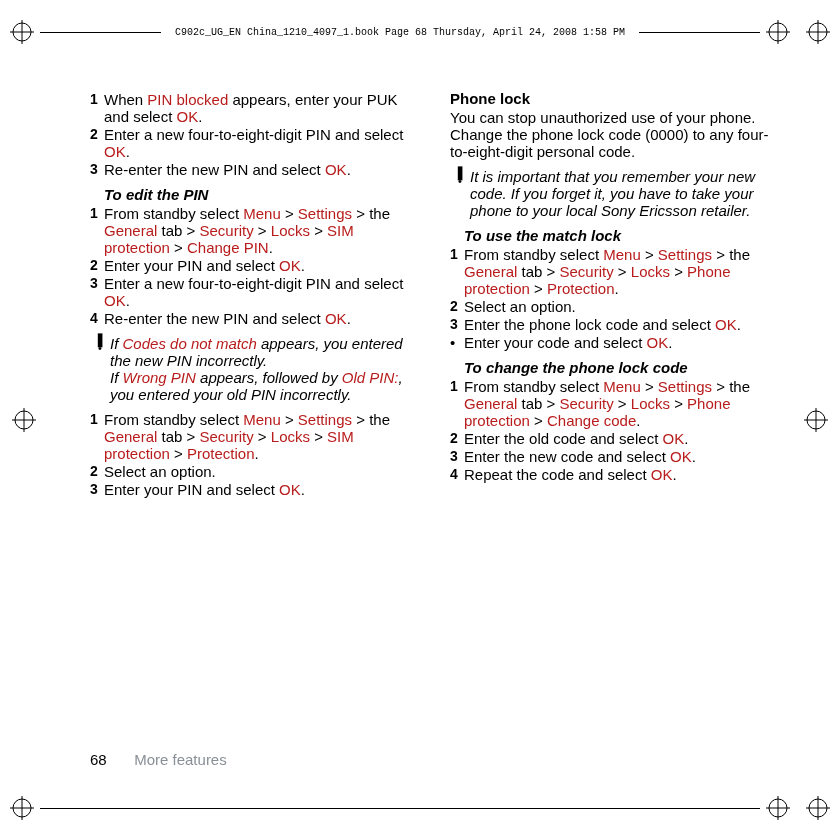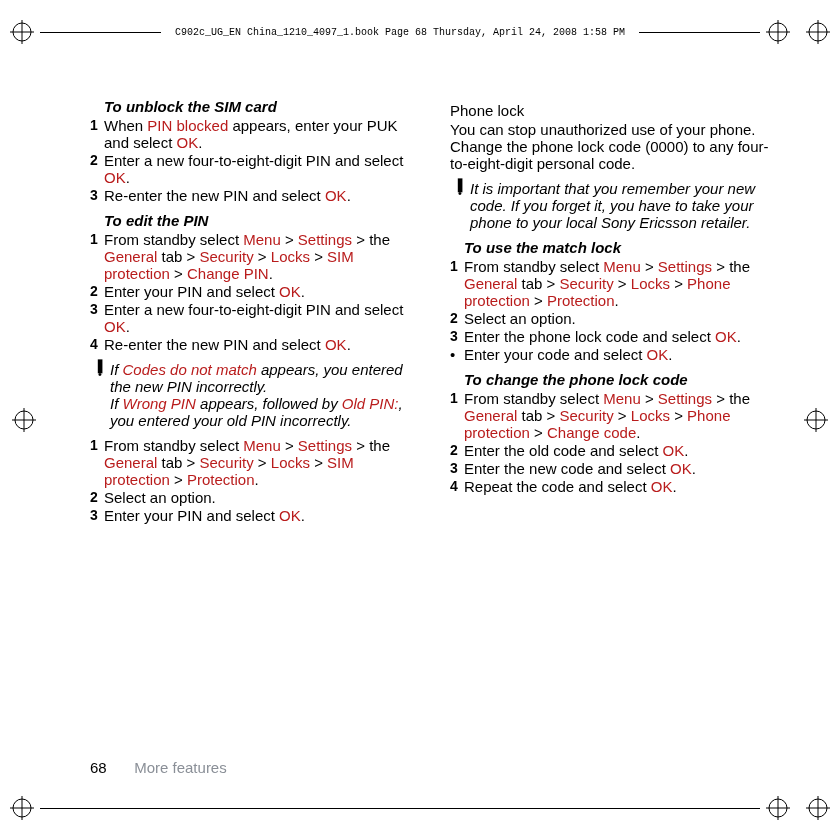--- a/index.html
+++ b/index.html
@@ -53,22 +53,22 @@
     display: flex;
     gap: 30px;
   }
   .col { flex: 1; }
   .sect-head {
     font-weight: bold;
     font-style: italic;
     margin: 8px 0 2px 14px;
   }
   .plain-head {
-    font-weight: normal;
-    margin: 12px 0 2px 0;
+    font-weight: bold;
+    margin: 0 0 2px 0;
   }
   .step {
     display: flex;
     margin: 1px 0;
   }
   .step .num {
     width: 14px;
     flex: 0 0 14px;
     font-weight: bold;
     font-size: 14px;
@@ -100,21 +100,21 @@
   .bullet .num {
     width: 14px;
     flex: 0 0 14px;
   }
   .bullet .num::before {
     content: "•";
   }
   .footer {
     position: absolute;
     left: 90px;
-    bottom: 64px;
+    bottom: 72px;
     font-size: 15px;
     margin-top: 48px;
   }
   .footer .page-no { display:inline-block; width: 40px;}
   .footer .section { color:#8a8f97; }
 </style>
 </head>
 <body>
 
 <div class="crop-bar top">
@@ -181,21 +181,20 @@
       <circle cx="12" cy="12" r="9" fill="none" stroke="#000"></circle>
       <line x1="0" y1="12" x2="24" y2="12" stroke="#000"></line>
       <line x1="12" y1="0" x2="12" y2="24" stroke="#000"></line>
     </svg>
 </span>
 
 <div class="page">
 
   <div class="col">
 
-    <div class="sect-head">To unblock the SIM card</div>
     <div class="step">
       <div class="num">1</div>
       <div class="body"><span>When </span><span class="emph">PIN blocked</span><span> appears, enter your PUK and select </span><span class="emph">OK</span><span>.</span></div>
     </div>
     <div class="step">
       <div class="num">2</div>
       <div class="body"><span>Enter a new four-to-eight-digit PIN and select </span><span class="emph">OK</span><span>.</span></div>
     </div>
     <div class="step">
       <div class="num">3</div>

